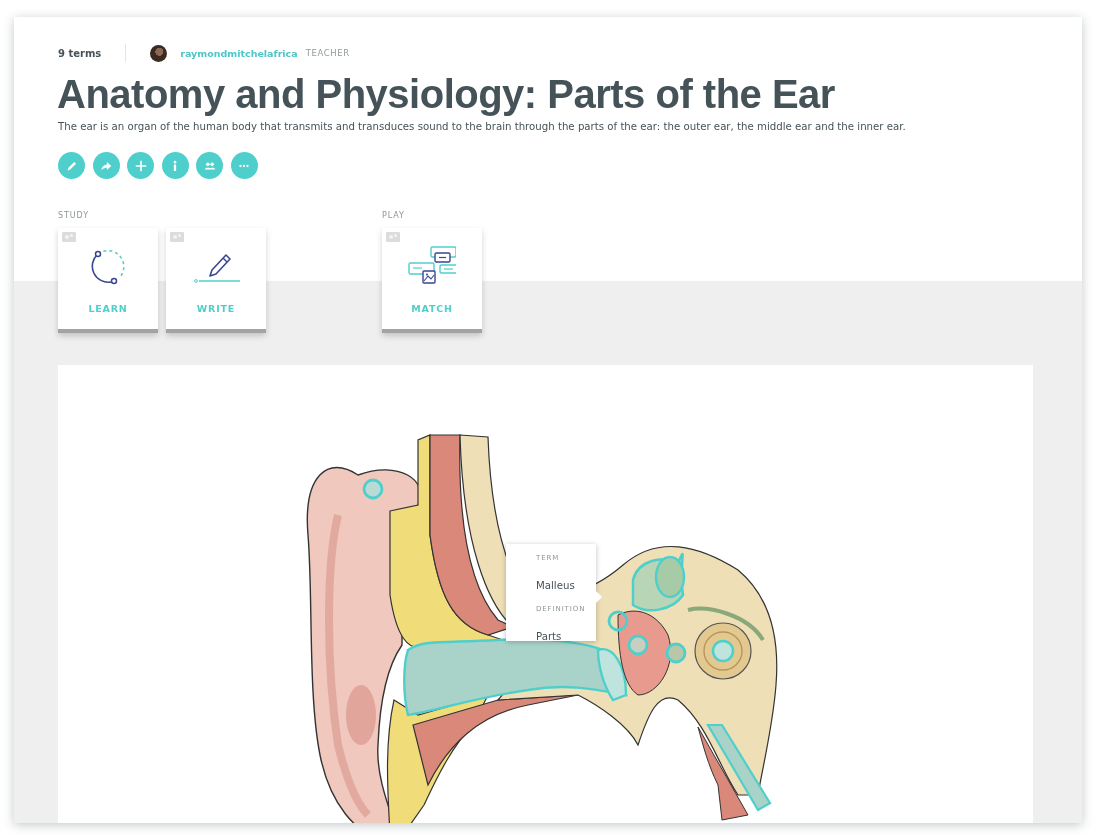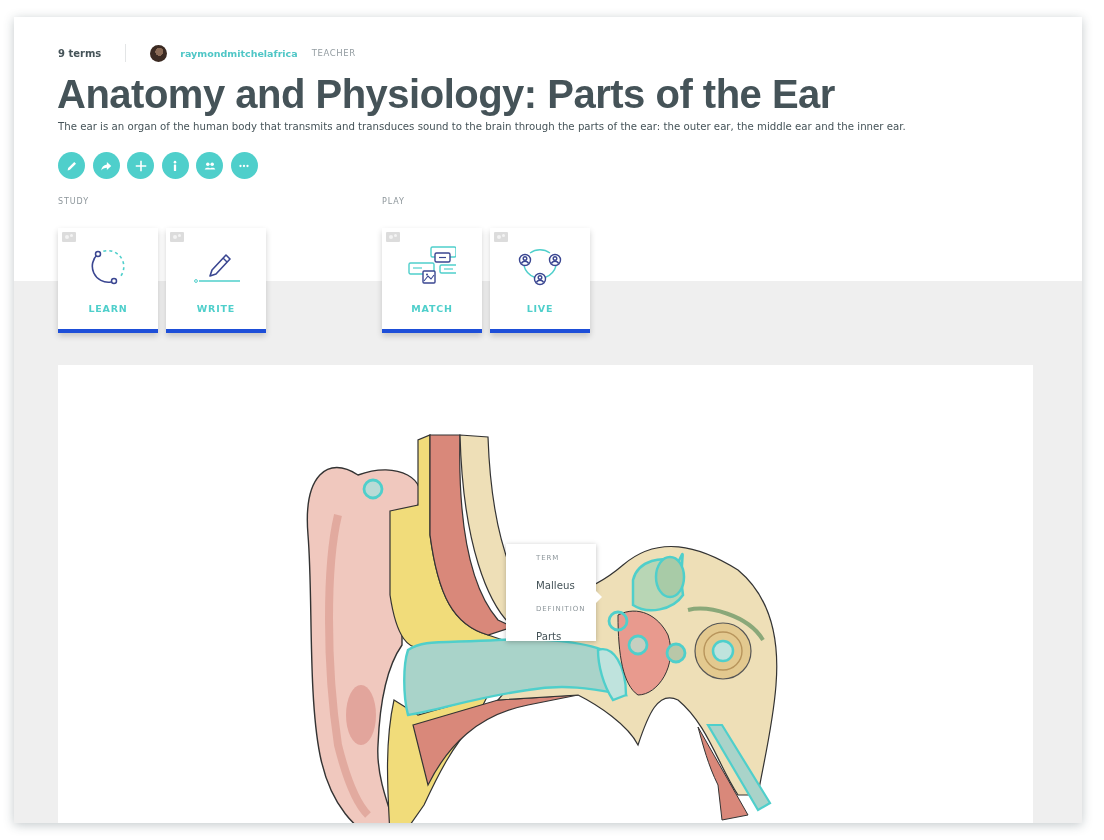--- a/index.html
+++ b/index.html
@@ -16,43 +16,43 @@
   }
   .meta-row { position: absolute; left: 44px; top: 26px; height: 20px; display: flex; align-items: center; gap: 8px; }
   .term-count { font-size: 10px; font-weight: bold; color: #455358; }
   .meta-divider { width: 1px; height: 18px; background: #e3e5e6; margin: 0 16px; }
   .avatar {
     width: 17px; height: 17px; border-radius: 50%;
     background: radial-gradient(circle at 55% 40%, #8a6a56 0 28%, #3b2a22 30% 100%);
     margin-right: 5px;
   }
   .username { font-size: 9.5px; font-weight: bold; color: #4fc6c6; }
-  .role { font-size: 8.5px; color: #939ca1; letter-spacing: 0.6px; margin-left: 6px; }
+  .role { font-size: 8.5px; color: #939ca1; letter-spacing: 0.6px; }
 
   .title {
     position: absolute; left: 43px; top: 55px;
     font-family: Liberation Sans, sans-serif; font-weight: bold;
     font-size: 40px; letter-spacing: -0.5px; color: #455358; white-space: nowrap;
   }
   .description {
     position: absolute; left: 44px; top: 104px; font-size: 10.2px; color: #455358; white-space: nowrap;
   }
 
   .actions { position: absolute; left: 44px; top: 135px; display: flex; gap: 7.5px; }
   .action-btn {
     width: 27px; height: 27px; border-radius: 50%; background: #4fcfcb;
     display: flex; align-items: center; justify-content: center; cursor: pointer;
   }
   .action-btn svg { width: 14px; height: 14px; }
 
-  .section-label { position: absolute; top: 180px; font-size: 8px; letter-spacing: 0.9px; color: #8d969b; }
+  .section-label { position: absolute; top: 194px; font-size: 8px; letter-spacing: 0.9px; color: #8d969b; }
 
   .mode-card {
     position: absolute; top: 211px; width: 100px; height: 105px; background: #ffffff;
-    border-bottom: 4px solid #1d4ed8;
+    border-bottom: 4px solid #a3a3a3;
     box-shadow: 0 3px 6px rgba(0,0,0,0.18);
     cursor: pointer;
   }
   .mode-card .audio {
     position: absolute; left: 4px; top: 4px; width: 14px; height: 10px; background: #dcdcdc; border-radius: 1px;
   }
   .mode-card .audio::before, .mode-card .audio::after {
     content: ""; position: absolute; width: 4px; height: 4px; border-radius: 50%; background: #f3f3f3;
   }
   .mode-card .audio::before { left: 3px; top: 3px; }
@@ -172,40 +172,20 @@
       <path d="M5 24 H14" stroke="#4fcfcb" stroke-width="1.2"></path>
       <rect x="32" y="21" width="18" height="8" rx="1.5" fill="none" stroke="#4fcfcb" stroke-width="1.4"></rect>
       <path d="M36 25 H45" stroke="#4fcfcb" stroke-width="1.2"></path>
       <rect x="15" y="27" width="12" height="12" rx="1" fill="#fff" stroke="#3a4691" stroke-width="1.4"></rect>
       <path d="M16 37 L20 32 L23 35 L26 31" fill="none" stroke="#3a4691" stroke-width="1.1"></path>
       <circle cx="19" cy="30.5" r="1" fill="#3a4691"></circle>
     </svg>
     <span class="label">MATCH</span>
   </div>
 
-  <div class="mode-card" style="left:476px">
-    <span class="audio"></span>
-    <svg class="icon" viewBox="0 0 48 44">
-      <path d="M14 9 A17 17 0 0 1 34 9" fill="none" stroke="#4fcfcb" stroke-width="1.4"></path>
-      <path d="M8 22 A17 17 0 0 0 18 33" fill="none" stroke="#4fcfcb" stroke-width="1.4"></path>
-      <path d="M40 22 A17 17 0 0 1 30 33" fill="none" stroke="#4fcfcb" stroke-width="1.4"></path>
-      <g fill="none" stroke="#3a4691" stroke-width="1.4">
-        <circle cx="9" cy="16" r="5.5"></circle>
-          <circle cx="9" cy="14.5" r="1.8"></circle>
-          <path d="M5.5 19.5 C6.5 16.5 11.5 16.5 12.5 19.5"></path>
-        <circle cx="39" cy="16" r="5.5"></circle>
-          <circle cx="39" cy="14.5" r="1.8"></circle>
-          <path d="M35.5 19.5 C36.5 16.5 41.5 16.5 42.5 19.5"></path>
-        <circle cx="24" cy="35" r="5.5"></circle>
-          <circle cx="24" cy="33.5" r="1.8"></circle>
-          <path d="M20.5 38.5 C21.5 35.5 26.5 35.5 27.5 38.5"></path>
-      </g>
-    </svg>
-    <span class="label">LIVE</span>
-  </div>
 
   <div class="diagram-panel">
     <svg class="diagram" width="975" height="470" viewBox="0 0 975 470">
 
       <path d="M300 110 C270 90 245 110 250 170 C255 230 250 330 262 390 C272 440 300 470 320 470 L340 470 C330 440 318 410 320 380 C322 330 330 300 344 280 L344 180 L360 140 C372 115 340 95 300 110 Z" fill="#f0c8be" stroke="#333" stroke-width="1.4"></path>
       <path d="M280 150 C268 200 268 300 280 380 C290 420 300 440 310 450" fill="none" stroke="#d9968b" stroke-width="8" opacity="0.6"></path>
       <ellipse cx="303" cy="350" rx="15" ry="30" fill="#d98e85" opacity="0.6"></ellipse>
 
       <path d="M332 146 L360 140 L360 75 L372 70 L372 170 C380 230 395 260 430 270 L445 275 L370 280 C350 290 338 270 332 230 Z" fill="#f1dc7a" stroke="#333" stroke-width="1.2"></path>
       <path d="M336 335 L360 350 L430 330 L415 360 C395 380 380 410 366 440 L345 470 L332 470 C330 430 326 380 336 335 Z" fill="#f1dc7a" stroke="#333" stroke-width="1.2"></path>

